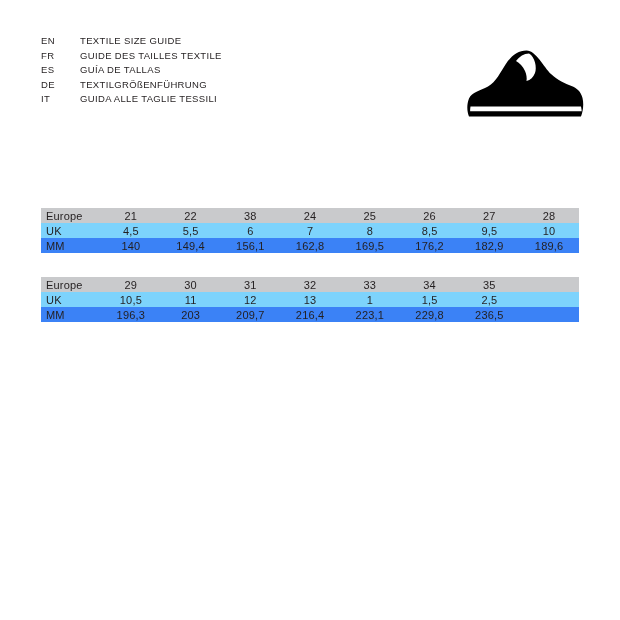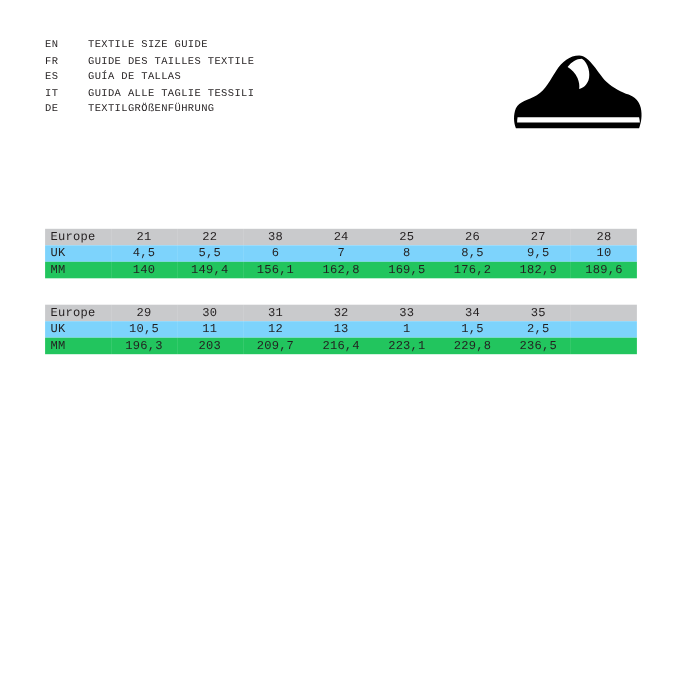--- a/index.html
+++ b/index.html
@@ -12,21 +12,20 @@
     background: #ffffff;
     font-family: "Liberation Sans", sans-serif;
     color: #231f20;
     overflow: hidden;
   }
   .page {
     position: relative;
     width: 508px;
     height: 620px;
     box-sizing: border-box;
-    font-family: Liberation Mono, monospace;
   }
 
   
   .header {
     position: absolute;
     left: 0;
     top: 30px;
     width: 620px;
     height: 100px;
   }
@@ -105,21 +104,21 @@
     width: 55px;
   }
   .size-table tr.head td {
     background: #c9cacc;
     font-weight: normal;
   }
   .size-table tr.alt td {
     background: #7dd3fc;
   }
   .size-table tr.shade td {
-    background: #22c55e;
+    background: #3b82f6;
   }
 </style>
 </head>
 <body>
 
 <div class="page">
 
   <div class="header">
 
     <table class="lang-table">
@@ -130,26 +129,26 @@
         </tr>
         <tr>
           <td class="lang-code">FR</td>
           <td class="lang-name">GUIDE DES TAILLES TEXTILE</td>
         </tr>
         <tr>
           <td class="lang-code">ES</td>
           <td class="lang-name">GUÍA DE TALLAS</td>
         </tr>
         <tr>
+          <td class="lang-code">DE</td>
+          <td class="lang-name">TEXTILGRÖßENFÜHRUNG</td>
+        </tr>
+        <tr>
           <td class="lang-code">IT</td>
           <td class="lang-name">GUIDA ALLE TAGLIE TESSILI</td>
-        </tr>
-        <tr>
-          <td class="lang-code">DE</td>
-          <td class="lang-name">TEXTILGRÖßENFÜHRUNG</td>
         </tr>
       </tbody>
     </table>
 
     <div class="shoe-icon">
       <svg viewBox="0 0 120 78" width="120" height="78" xmlns="http://www.w3.org/2000/svg">
         <path fill="#000000" d="M60.5 6.5C52 6.5 45 12 39.5 20.5 34.5 28 30 38 22 42.5 14 47 6 48 3 54.5 0.5 60.5 1 68 3 72.5h112c2-5 3-12 1.5-18.5-1.5-6.5-6-10-11-12C99 39.5 92 36.5 85 30 78 23.5 70 6.5 60.5 6.5z"></path>
         <path fill="#ffffff" d="M63 9.5c-5 0-9.5 3-13 7.5 3.5 2 7 5.5 9 10 1.5 3.5 2 7 1.5 10 4-1 7-4 8.5-8 2-5.5 0-16-6-19.5z"></path>
         <path fill="#ffffff" d="M4.5 62.5h110.5c0.4 1.6 0.6 3.2 0.7 4.8H4.1c0-1.6 0.1-3.2 0.4-4.8z"></path>
       </svg>

